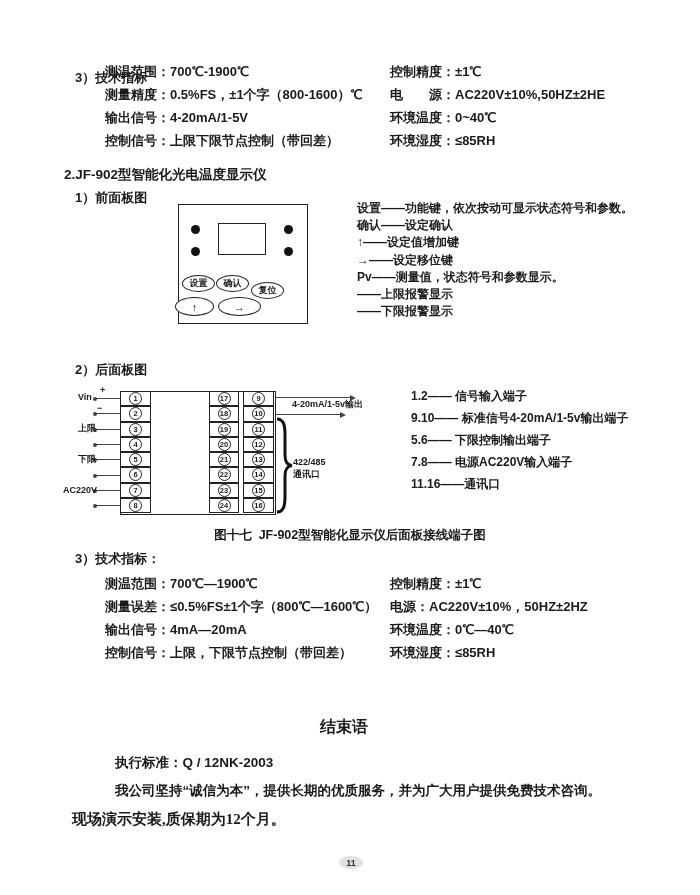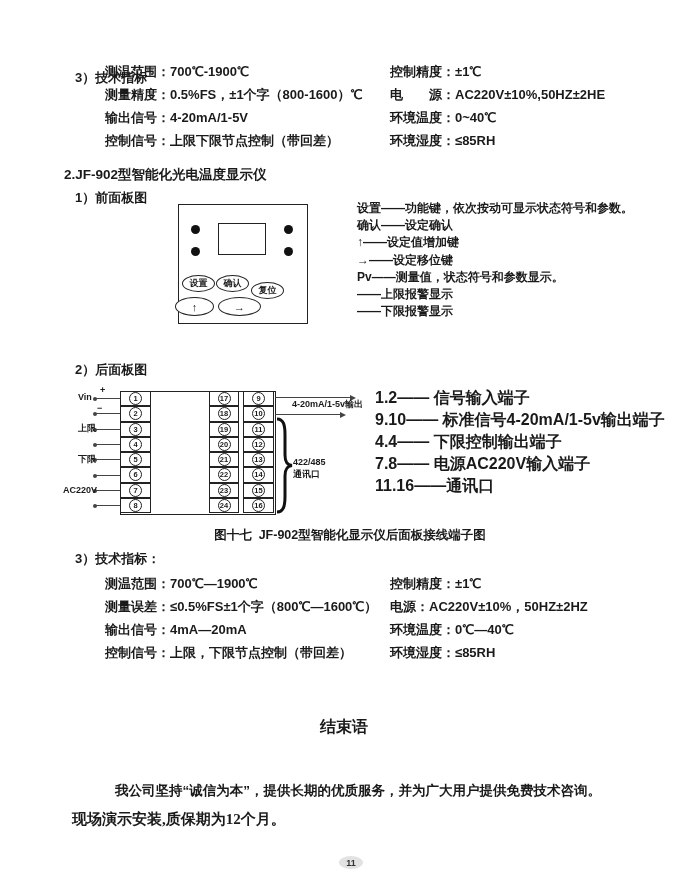--- a/index.html
+++ b/index.html
@@ -23,21 +23,21 @@
   .rp-box{left:120px;top:391px;width:154px;height:122px;border:1.5px solid #222;background:#fff;}
   .tcol{display:flex;flex-direction:column;height:122px;}
   .tcell{flex:1;border:1px solid #222;display:flex;align-items:center;justify-content:center;background:#fff;}
   .circ{width:11px;height:11px;border:1px solid #222;border-radius:50%;display:flex;align-items:center;
         justify-content:center;font-size:7.5px;font-weight:600;}
   .lead{height:1px;background:#444;width:24px;}
   .lead::before{content:"";position:absolute;left:-3px;top:-1.5px;width:4px;height:4px;border-radius:50%;background:#444;}
   .arrowline{height:1px;background:#444;}
   .arrowline::after{content:"";position:absolute;right:-5px;top:-2.5px;border-top:3px solid transparent;
         border-bottom:3px solid transparent;border-left:6px solid #444;}
-  .rp-notes div{height:22px;font-size:16px;font-weight:600;white-space:pre;}
+  .rp-notes div{height:22px;font-size:12px;font-weight:600;white-space:pre;margin-left:36px;}
   .pagenum{left:339px;top:856px;width:24px;height:13px;background:#e2e2e2;border-radius:50%;
         display:flex;align-items:center;justify-content:center;font-size:9px;font-weight:700;color:#333;}
   .closing-serif{font-family:"Liberation Serif",serif;font-size:15px;font-weight:600;white-space:pre;}
 </style>
 </head>
 <body>
 
 <div class="page">
 
   <div class="abs t" style="left:75px;top:38px;margin-top:32px;">3）技术指标</div>
@@ -190,21 +190,21 @@
 
   <svg class="abs" style="left:276px;top:417px;" width="18" height="97" viewBox="0 0 18 97">
     <path d="M1,2 C8,2 9,9 9,18 L9,38 C9,45 11,48 16,48.5 C11,49 9,52 9,59 L9,79 C9,88 8,95 1,95" fill="none" stroke="#111" stroke-width="3"></path>
   </svg>
   <div class="abs t-tiny" style="left:293px;top:458px;">422/485</div>
   <div class="abs t-tiny" style="left:293px;top:470px;">通讯口</div>
 
   <div class="abs rp-notes" style="left:375px;top:388px;">
     <div>1.2—— 信号输入端子</div>
     <div>9.10—— 标准信号4-20mA/1-5v输出端子</div>
-    <div>4.4—— 下限控制输出端子</div>
+    <div>5.6—— 下限控制输出端子</div>
     <div>7.8—— 电源AC220V输入端子</div>
     <div>11.16——通讯口</div>
   </div>
 
   <div class="abs caption" style="top:527px;">图十七  JF-902型智能化显示仪后面板接线端子图</div>
 
   <div class="abs t" style="left:75px;top:551px;">3）技术指标：</div>
   <div class="abs specrow" style="top:576px;">
     <span class="t l">测温范围：700℃—1900℃</span>
     <span class="t r">控制精度：±1℃</span>
@@ -216,18 +216,19 @@
   <div class="abs specrow" style="top:622px;">
     <span class="t l">输出信号：4mA—20mA</span>
     <span class="t r">环境温度：0℃—40℃</span>
   </div>
   <div class="abs specrow" style="top:645px;">
     <span class="t l">控制信号：上限，下限节点控制（带回差）</span>
     <span class="t r">环境湿度：≤85RH</span>
   </div>
 
   <div class="abs" style="left:0;right:12px;top:717px;text-align:center;font-size:16px;font-weight:700;">结束语</div>
+  <div class="abs t" style="left:115px;top:755px;font-size:13.5px;">执行标准：Q / 12NK-2003</div>
   <div class="abs t" style="left:115px;top:783px;font-size:13.5px;">我公司坚持“诚信为本”，提供长期的优质服务，并为广大用户提供免费技术咨询。</div>
   <div class="abs closing-serif" style="left:72px;top:810px;">现场演示安装,质保期为12个月。</div>
 
   <div class="abs pagenum">11</div>
 
 </div>
 
 </body></html>

